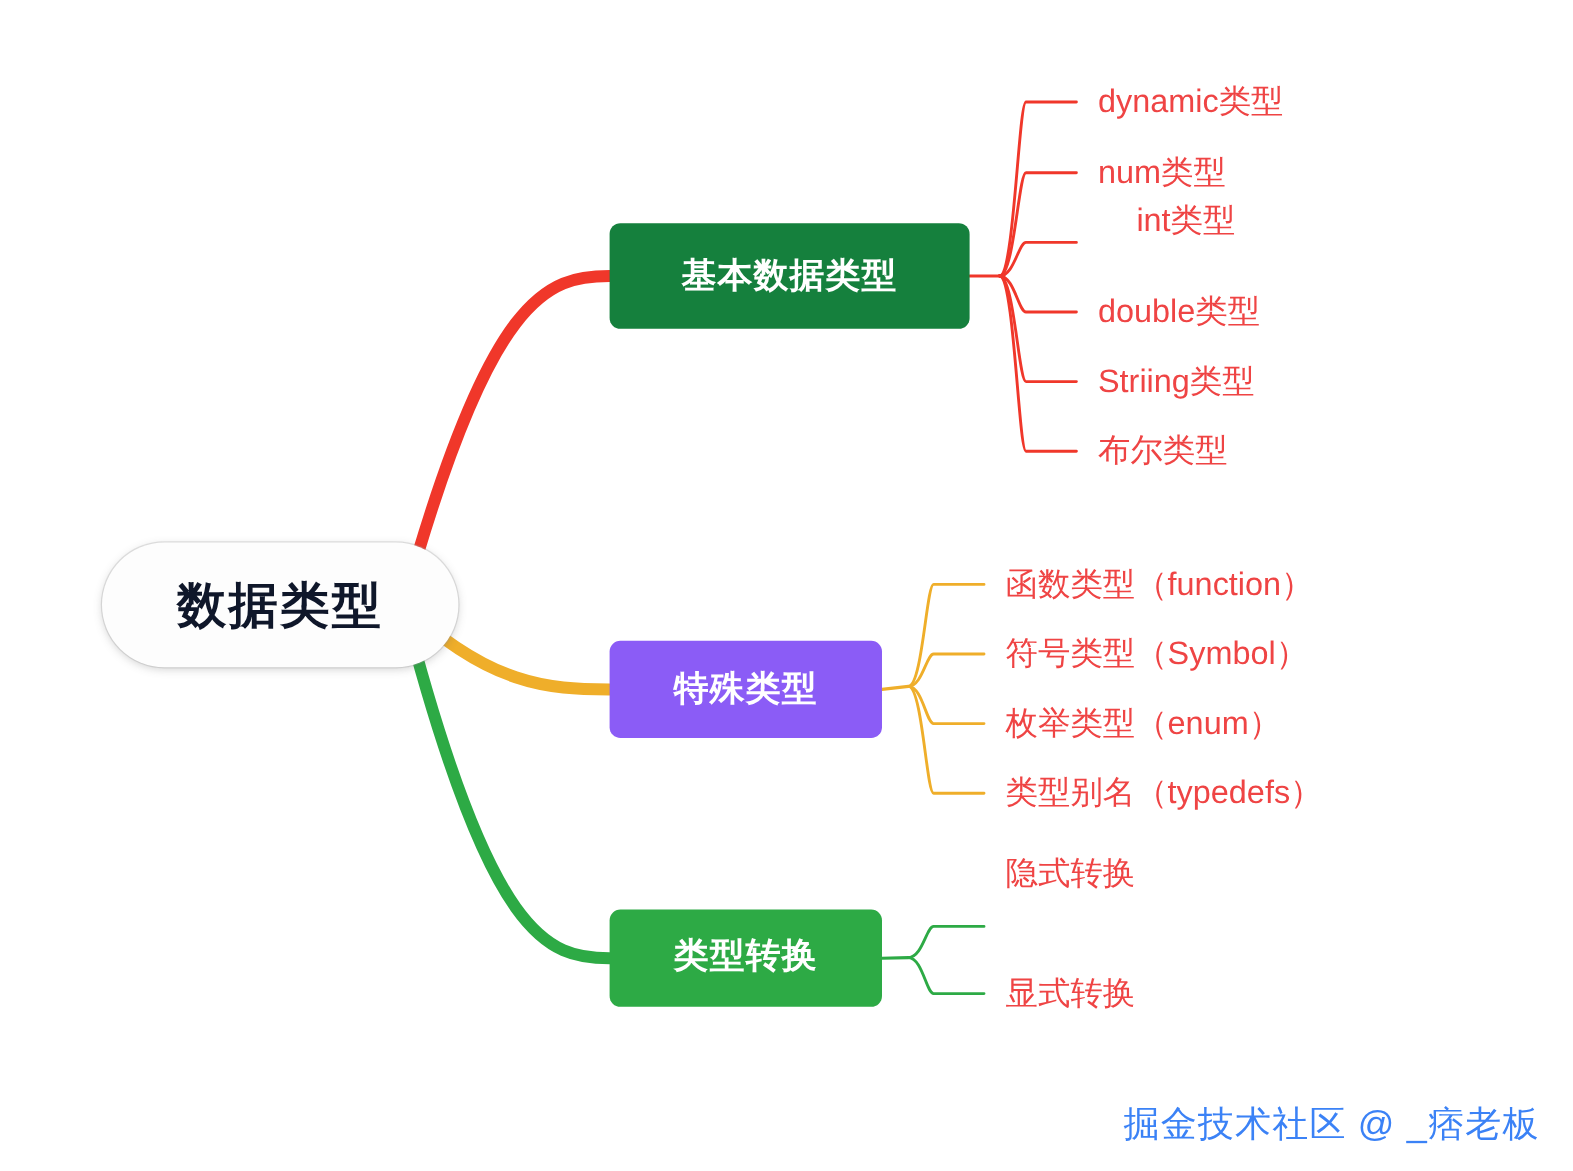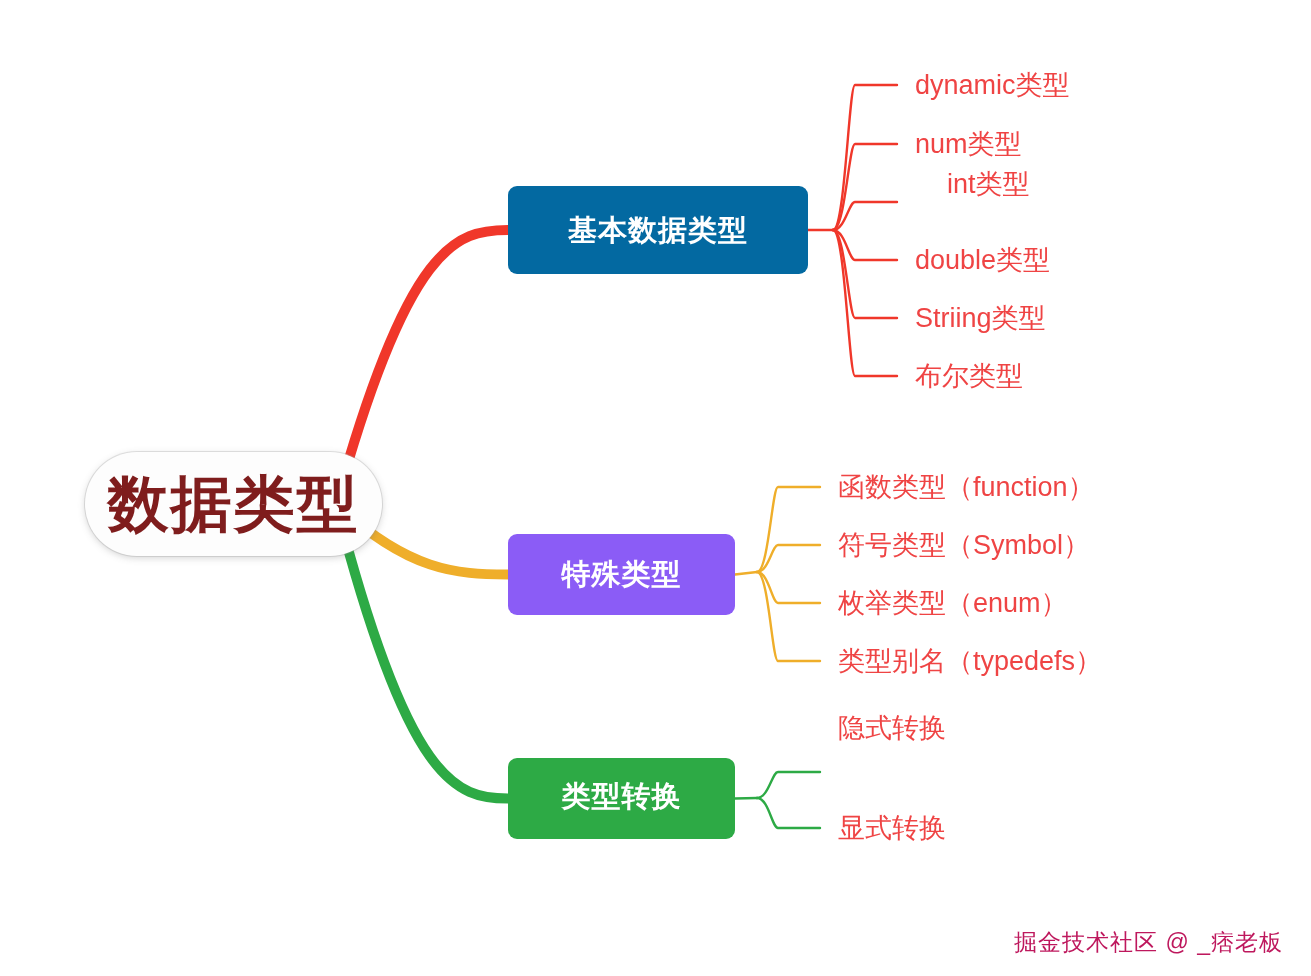--- a/index.html
+++ b/index.html
@@ -37,23 +37,23 @@
     background: #fdfdfd;
     border-radius: 52px;
     box-shadow: 0 2px 7px rgba(90,90,90,0.26),
                 0 0 0 1px rgba(170,170,170,0.30);
     display: flex;
     align-items: center;
     justify-content: center;
     z-index: 5;
   }
   .root-label {
-    font-size: 61px;
+    font-size: 41px;
     font-weight: bold;
-    color: #7f1d1d;
+    color: #0f172a;
     letter-spacing: 2px;
     line-height: 1;
     white-space: nowrap;
   }
 
   
   .branch-node {
     position: absolute;
     display: flex;
     align-items: center;
@@ -67,21 +67,21 @@
     color: #ffffff;
     letter-spacing: 1px;
     line-height: 1;
     white-space: nowrap;
   }
   #branch-0 {
     left: 508px;
     top: 186px;
     width: 300px;
     height: 88px;
-    background: #0369a1;
+    background: #15803d;
   }
   #branch-1 {
     left: 508px;
     top: 534px;
     width: 227px;
     height: 81px;
     background: #8b5cf6;
   }
   #branch-2 {
     left: 508px;
@@ -101,22 +101,22 @@
     white-space: nowrap;
     transform: translateY(-50%);
     z-index: 4;
   }
 
   
   .watermark {
     position: absolute;
     right: 28px;
     bottom: 18px;
-    font-size: 23px;
-    color: #be185d;
+    font-size: 30px;
+    color: #3b82f6;
     letter-spacing: 1px;
     white-space: nowrap;
     z-index: 2;
   }
 </style>
 </head>
 <body>
 
 <div id="canvas">
 

